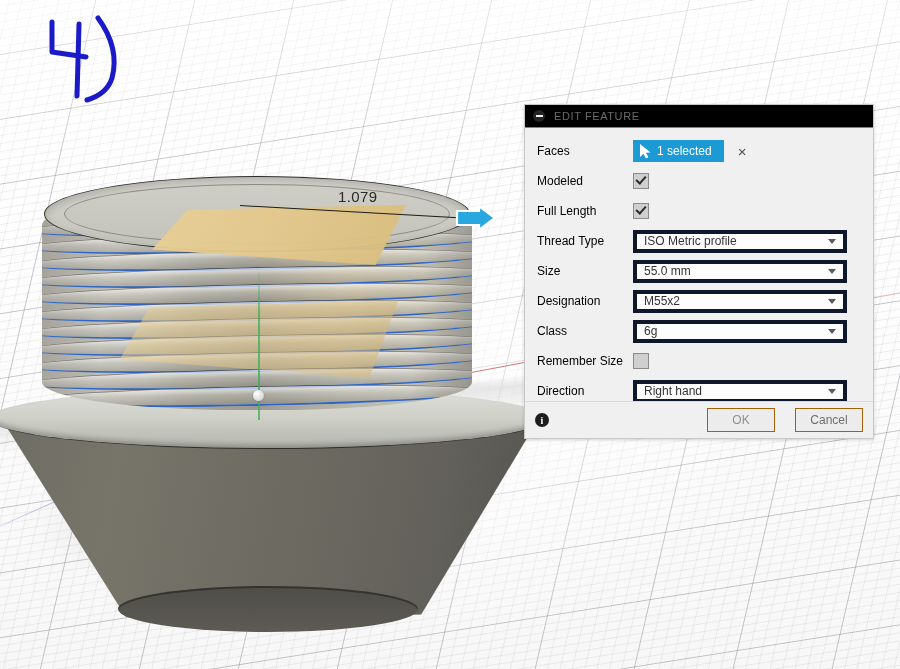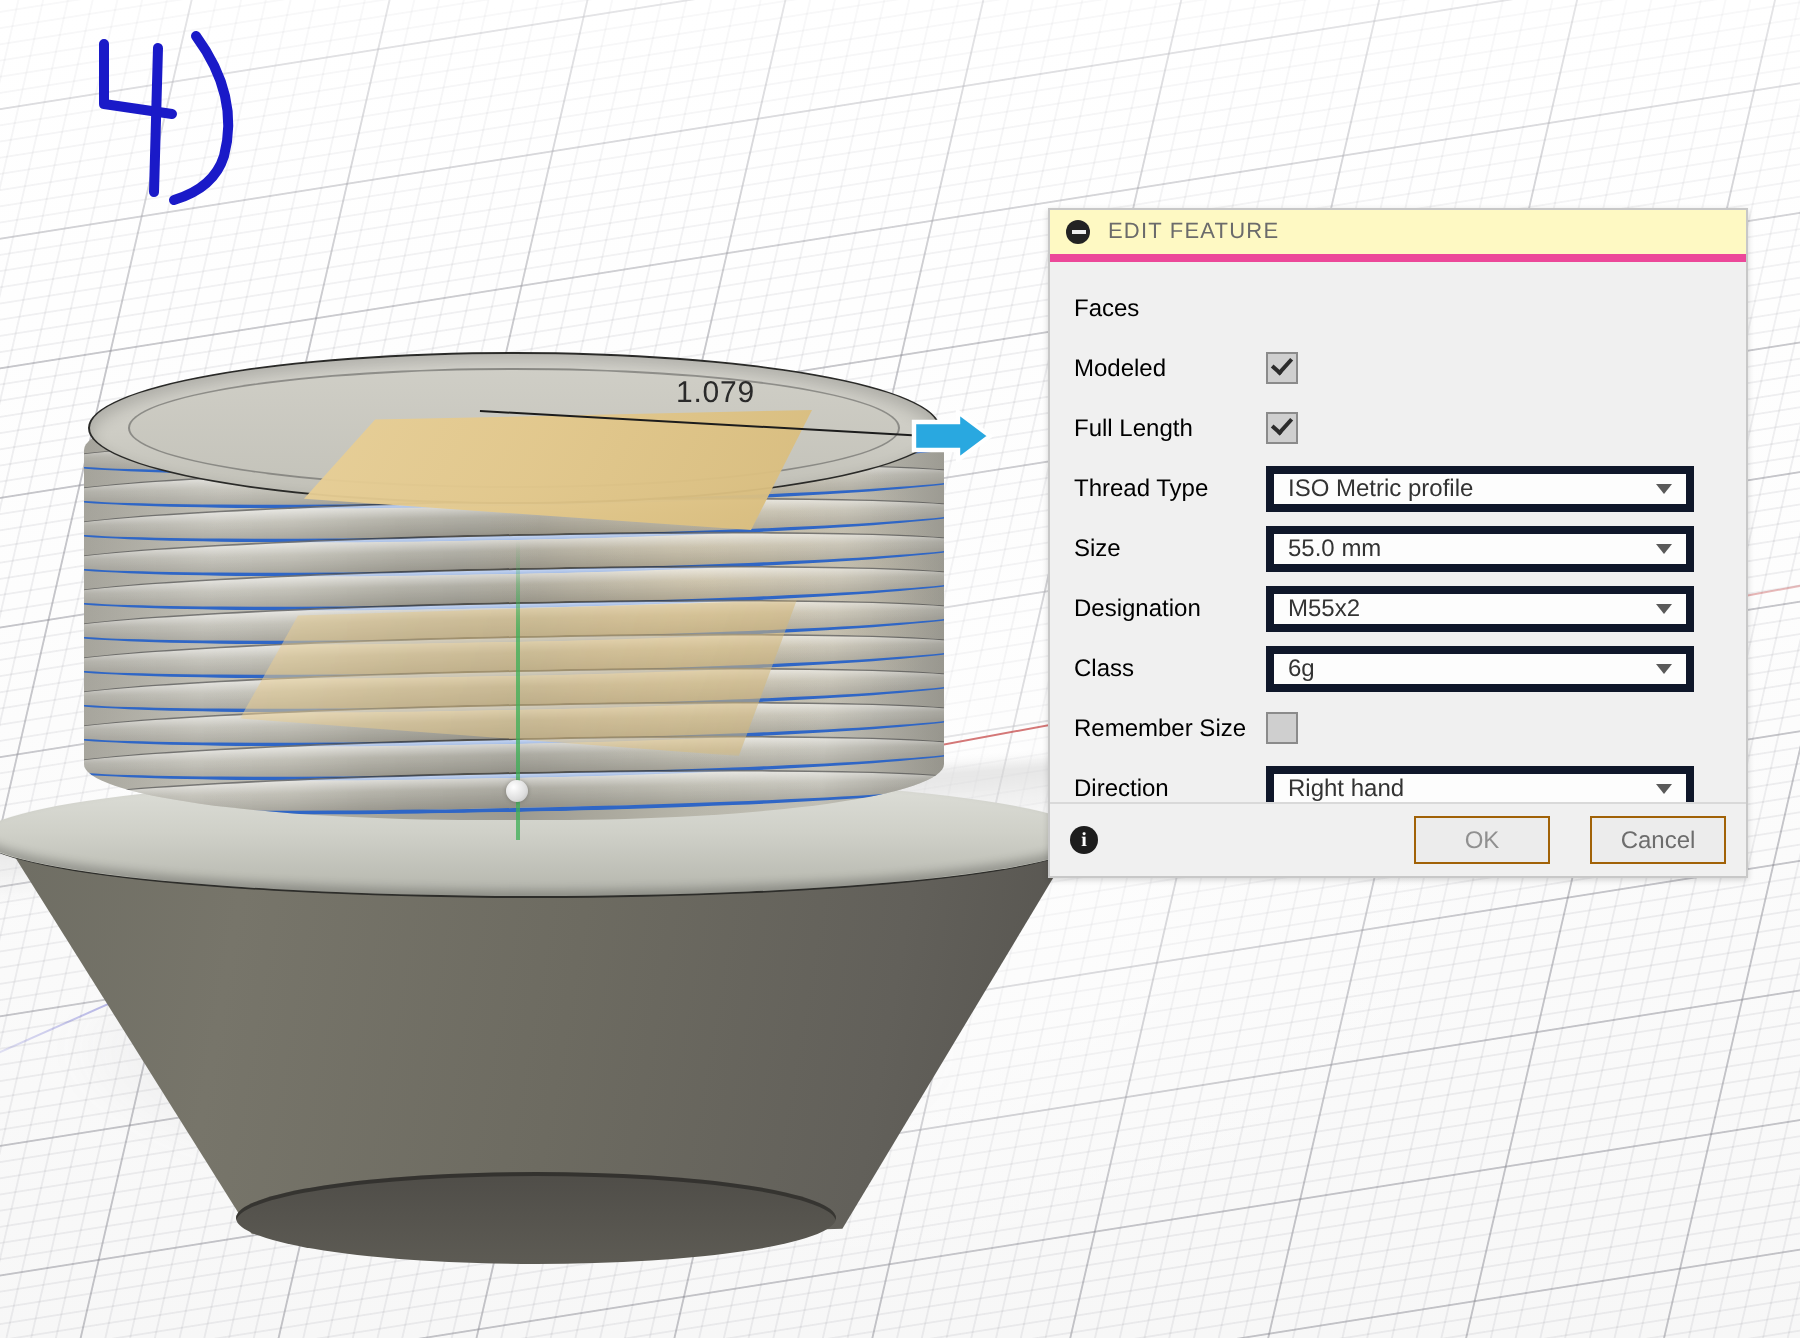--- a/index.html
+++ b/index.html
@@ -219,22 +219,22 @@
     background: #f0f0f0;
     border: 1px solid #c8c8c8;
     box-shadow: 0 1px 3px rgba(0,0,0,.16);
     font-size: 12px;
     color: #333;
   }
   .panel-header {
     height: 22px;
     display: flex; align-items: center;
     padding: 0 8px;
-    background: #fef9c3;
-    border-bottom: 4px solid #ec4899;
+    background: #000000;
+    border-bottom: 1px solid #ec4899;
   }
   .collapse-icon {
     width: 12px; height: 12px; border-radius: 50%;
     background: #232323;
     position: relative;
     margin-right: 9px;
     flex: none;
   }
   .collapse-icon::after {
     content:""; position:absolute;
@@ -418,20 +418,29 @@
 
     <div class="panel-header">
       <span class="collapse-icon"></span>
       <span class="panel-title">EDIT FEATURE</span>
     </div>
 
     <div class="panel-body">
 
       <div class="row">
         <span class="row-label">Faces</span>
+        <span class="row-field">
+          <span class="sel-btn">
+            <svg class="cursor-ic" viewBox="0 0 13 15">
+              <polygon points="1,0 1,13 4.5,9.8 7,14.6 9.4,13.3 6.9,8.7 11.6,8.4" fill="#ffffff"></polygon>
+            </svg>
+            <span>1 selected</span>
+          </span>
+          <span class="clear-x">×</span>
+        </span>
       </div>
 
       <div class="row">
         <span class="row-label">Modeled</span>
         <span class="row-field">
           <span class="chk checked"></span>
         </span>
       </div>
 
       <div class="row">

